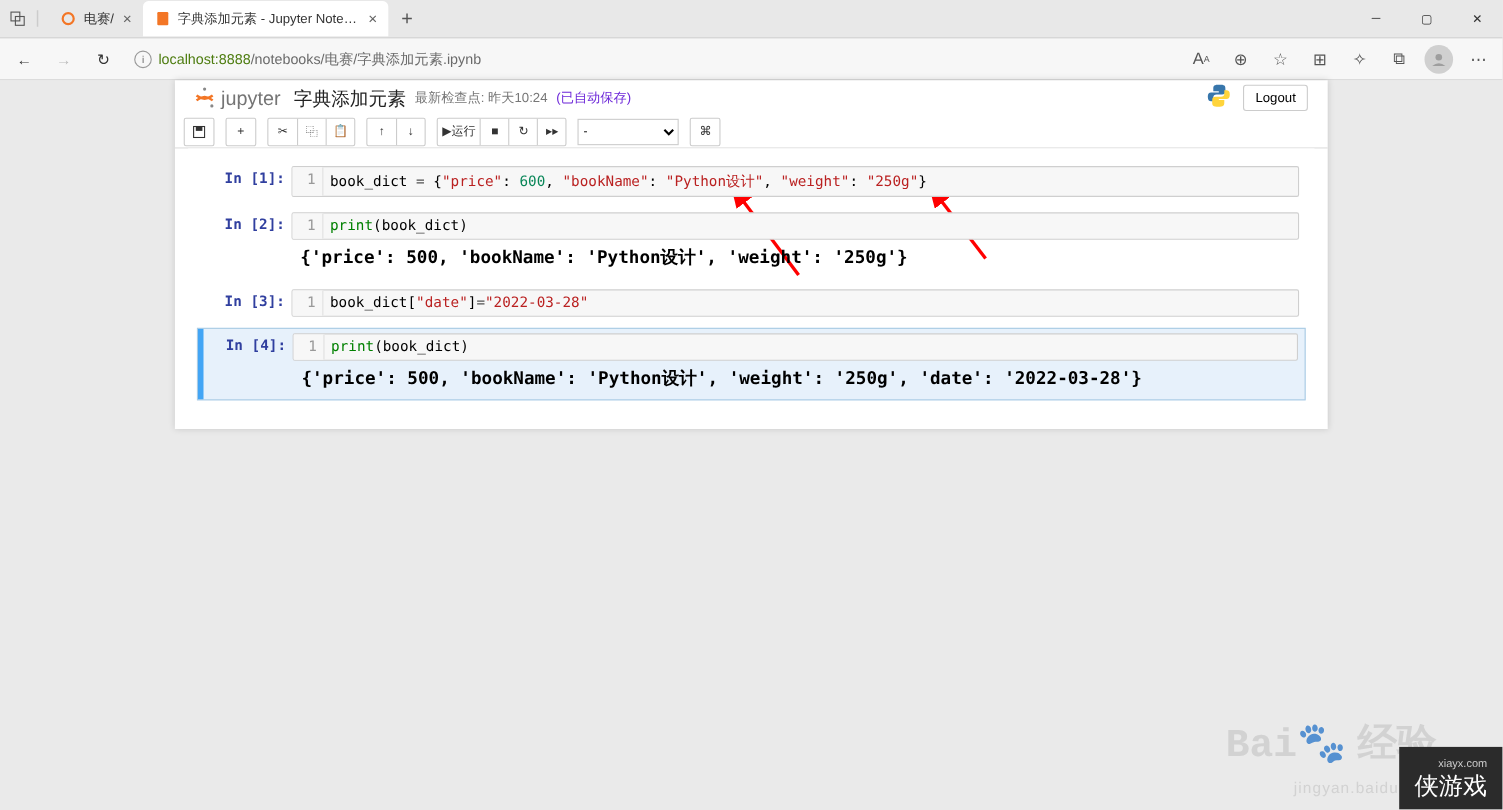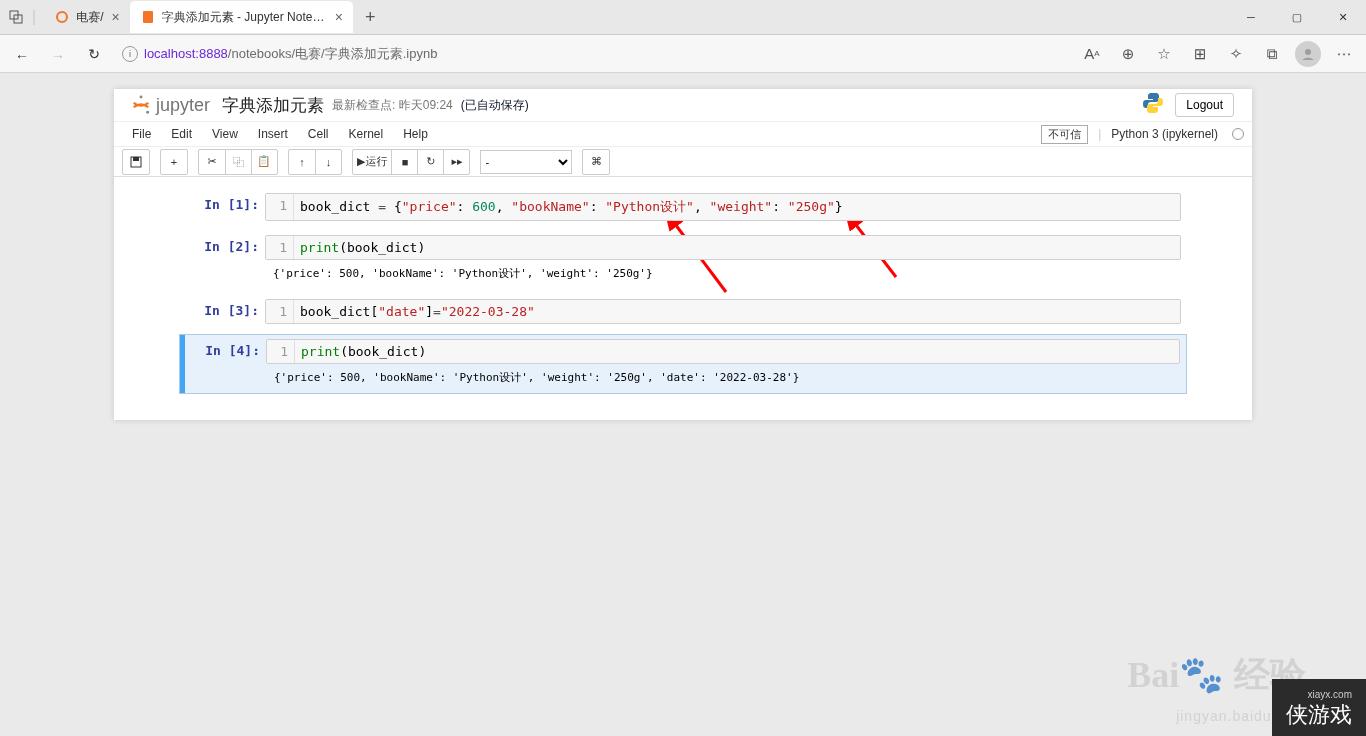--- a/index.html
+++ b/index.html
@@ -17,31 +17,31 @@
 .tab-add { padding: 0 12px; font-size: 18px; color: #555; }
 .win-controls-right { margin-left: auto; display: flex; }
 .win-btn { width: 46px; height: 35px; display: flex; align-items: center; justify-content: center; font-size: 11px; color: #333; }
 
 
 .addr-row { background: #f7f7f7; height: 38px; display: flex; align-items: center; padding: 0 6px; border-bottom: 1px solid #d5d5d5; gap: 4px; }
 .nav-btn { width: 32px; height: 32px; display: flex; align-items: center; justify-content: center; color: #333; font-size: 14px; }
 .nav-btn.disabled { color: #bbb; }
 .addr-bar { flex: 1; height: 28px; display: flex; align-items: center; padding: 0 8px; font-size: 13px; color: #333; }
 .addr-info { width: 16px; height: 16px; border: 1px solid #999; border-radius: 50%; display: flex; align-items: center; justify-content: center; font-size: 9px; color: #666; margin-right: 6px; }
-.addr-host { color: #6d28d9; }
+.addr-host { color: #4d7c0f; }
 .addr-path { color: #6b6b6b; }
 .right-icons { display: flex; gap: 4px; align-items: center; }
 .right-icon { width: 32px; height: 32px; display: flex; align-items: center; justify-content: center; color: #555; font-size: 15px; }
 .avatar { width: 26px; height: 26px; border-radius: 50%; background: #d0d0d0; display: flex; align-items: center; justify-content: center; }
 .jupyter-header { height: 32px; display: flex; align-items: center; padding: 0 18px 0 16px; }
 .jupyter-logo { display: flex; align-items: center; font-size: 18px; color: #757575; gap: 4px; }
 .jupyter-logo-icon { width: 22px; height: 22px; }
 .notebook-name { font-size: 17px; color: #222; margin-left: 12px; font-weight: normal; }
 .checkpoint { font-size: 12px; color: #777; margin-left: 8px; }
-.autosave { font-size: 12px; color: #0f172a; margin-left: 8px; }
+.autosave { font-size: 12px; color: #6d28d9; margin-left: 8px; }
 .header-right { margin-left: auto; display: flex; align-items: center; gap: 10px; justify-content: space-between; }
 .kernel-logo { width: 24px; height: 24px; }
 .logout-btn { border: 1px solid #ccc; padding: 4px 10px; font-size: 12px; background: #fff; border-radius: 3px; }
 
 .menubar { height: 26px; display: flex; align-items: center; padding: 0 8px; border-top: 1px solid #eee; border-bottom: 1px solid #eee; }
 .menu-item { padding: 0 10px; font-size: 12px; color: #333; }
 .menubar-right { margin-left: auto; display: flex; align-items: center; gap: 10px; font-size: 12px; color: #444; }
 .trusted-box { border: 1px solid #aaa; padding: 1px 6px; font-size: 11px; color: #333; }
 .kernel-name { font-size: 12px; color: #333; margin-right:4px;}
 .kernel-status { width: 12px; height: 12px; border: 1px solid #999; border-radius: 50%; display: inline-block; }
@@ -55,28 +55,28 @@
 
 .notebook-area { padding: 12px 0 20px 0; background: #fff; margin: 0 auto; width: 1024px; position: relative; }
 .cell { margin: 0 8px 6px 8px; padding: 4px 0; position: relative; }
 .cell.selected { background: #e7f1fb; border: 1px solid #a9cbe4; }
 .cell.running::before { content:""; position:absolute; left:0; top:0; bottom:0; width:5px; background:#42a5f5; }
 .prompt { width: 86px; text-align: right; font-family: monospace; font-size: 13px; color: #303F9F; padding: 4px 6px 0 0; flex-shrink: 0; font-weight: bold; }
 .cell-row { display: flex; align-items: flex-start; }
 .code-area { flex: 1; border: 1px solid #cfcfcf; background: #f7f7f7; border-radius: 2px; margin-right: 6px; display: flex; }
 .gutter { width: 28px; background: #f7f7f7; color: #999; font-family: monospace; font-size: 13px; text-align: right; padding: 4px 6px 4px 0; border-right: 1px solid #e0e0e0; }
 .code-line { font-family: "Consolas", monospace; font-size: 13px; padding: 4px 6px; white-space: pre; }
-.output { font-family: "Consolas", monospace; font-size: 11px; color: #000; padding: 4px 0 4px 94px; margin-top: 2px; }
+.output { font-family: "Consolas", monospace; font-size: 16px; color: #000; padding: 4px 0 4px 94px; margin-top: 2px; font-weight: bold; }
 .str { color: #BA2121; }
 .num { color: #098658; }
 .op { color: #555; }
 .fn { color: #008000; }
 
 .page-body { background: #eaeaea; min-height: 663px; padding-top: 0; }
-.notebook-outer { width: 1138px; margin: 16px auto; background: #fff; box-shadow: 0 0 6px rgba(0,0,0,0.15); }
+.notebook-outer { width: 1048px; margin: 0 auto; background: #fff; box-shadow: 0 0 6px rgba(0,0,0,0.15); }
 
 
 .watermark-baidu { position: absolute; right: 60px; bottom: 36px; font-size: 36px; color: rgba(200,200,200,0.7); font-weight: bold; pointer-events:none; }
 .watermark-sub { position: absolute; right: 60px; bottom: 12px; font-size: 14px; color: rgba(200,200,200,0.7); pointer-events:none; letter-spacing:1px;}
 .corner-badge { position: absolute; right: 0; bottom: 0; background: #2b2b2b; color: #fff; padding: 10px 14px 6px 14px; font-size: 22px; }
 .corner-badge .small { font-size: 10px; display: block; text-align: right; color: #ccc; }
 
 svg.arrow-svg { position: absolute; pointer-events: none; }
 
 </style>
@@ -154,48 +154,33 @@
       <span class="jupyter-logo">
         <svg class="jupyter-logo-icon" viewBox="0 0 30 30">
           <circle cx="15" cy="4" r="2" fill="#888"></circle>
           <path d="M5 12 Q15 20 25 12" stroke="#f37626" stroke-width="3" fill="none"></path>
           <path d="M5 18 Q15 10 25 18" stroke="#f37626" stroke-width="3" fill="none"></path>
           <circle cx="24" cy="25" r="2" fill="#888"></circle>
         </svg>
         <span>jupyter</span>
       </span>
       <span class="notebook-name">字典添加元素</span>
-      <span class="checkpoint"><span>最新检查点:</span> <span>昨天09:24</span></span>
+      <span class="checkpoint"><span>最新检查点:</span> <span>昨天10:24</span></span>
       <span class="autosave">(已自动保存)</span>
       <div class="header-right">
         <span>
           <svg class="kernel-logo" viewBox="0 0 24 24">
               <path d="M11 2c-4 0-4 2-4 4v2h5v1H5c-2 0-3 1-3 4s1 4 3 4h2v-3c0-2 1-3 3-3h5c2 0 3-1 3-3V6c0-2 0-4-4-4h-3z" fill="#3776ab"></path>
               <path d="M13 22c4 0 4-2 4-4v-2h-5v-1h7c2 0 3-1 3-4s-1-4-3-4h-2v3c0 2-1 3-3 3H9c-2 0-3 1-3 3v2c0 2 0 4 4 4h3z" fill="#ffd43b"></path>
             </svg>
         </span>
         <button class="logout-btn">Logout</button>
       </div>
     </div>
 
-    <div class="menubar">
-      <span class="menu-item">File</span>
-      <span class="menu-item">Edit</span>
-      <span class="menu-item">View</span>
-      <span class="menu-item">Insert</span>
-      <span class="menu-item">Cell</span>
-      <span class="menu-item">Kernel</span>
-      <span class="menu-item">Help</span>
-      <div class="menubar-right">
-        <span class="trusted-box">不可信</span>
-        <span style="color:#ccc;">|</span>
-        <span class="kernel-name">Python 3 (ipykernel)</span>
-        <span class="kernel-status"></span>
-      </div>
-    </div>
 
     <div class="toolbar">
       <div class="tb-group">
           <span class="tb-btn">
             <svg width="12" height="12" viewBox="0 0 12 12">
               <rect x="1" y="1" width="10" height="10" fill="none" stroke="#333"></rect>
               <rect x="3" y="1" width="6" height="4" fill="#333"></rect>
             </svg>
           </span>
         </div>
@@ -278,19 +263,19 @@
               <div class="code-line"><span class="fn">print</span><span>(book_dict)</span></div>
             </div>
           </div>
           <div class="output">{'price': 500, 'bookName': 'Python设计', 'weight': '250g', 'date': '2022-03-28'}</div>
         </div>
       </div>
   </div>
 </div>
 
 <div class="watermark-baidu">
-  <span style="font-family:Liberation Serif, serif;">Bai</span><span style="display:inline-block;">🐾</span><span> 经验</span>
+  <span style="font-family:Liberation Mono, monospace;">Bai</span><span style="display:inline-block;">🐾</span><span> 经验</span>
 </div>
 <div class="watermark-sub">jingyan.baidu.com</div>
 <div class="corner-badge">
   <span class="small">xiayx.com</span>
   <span>侠游戏</span>
 </div>
 
 </body></html>

